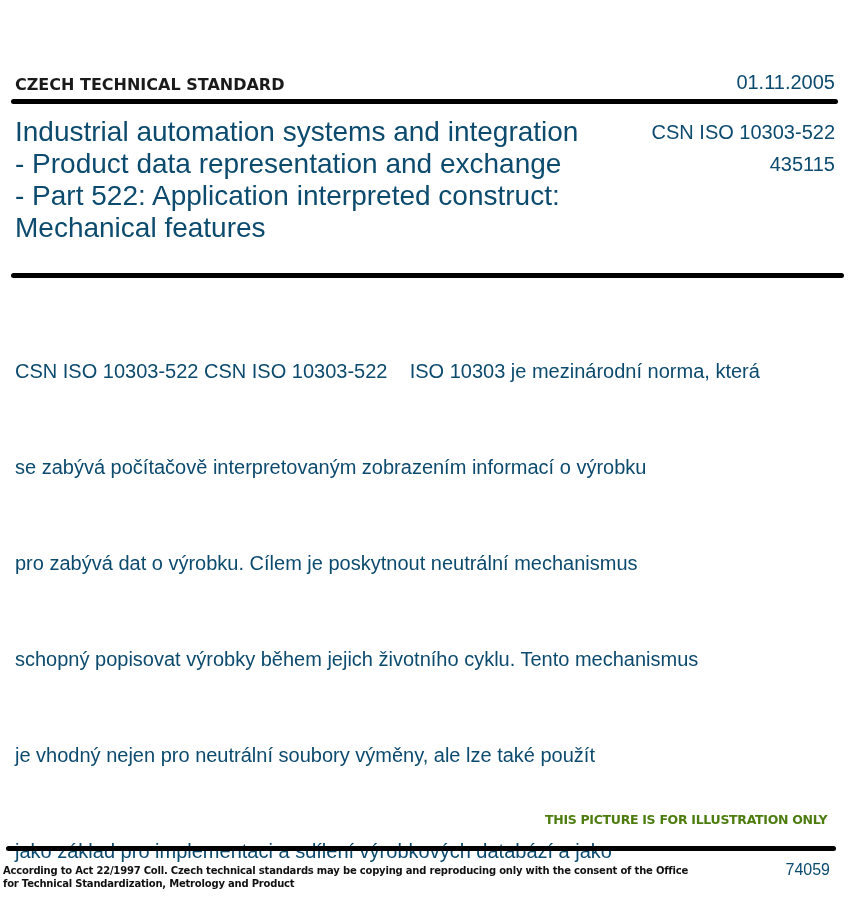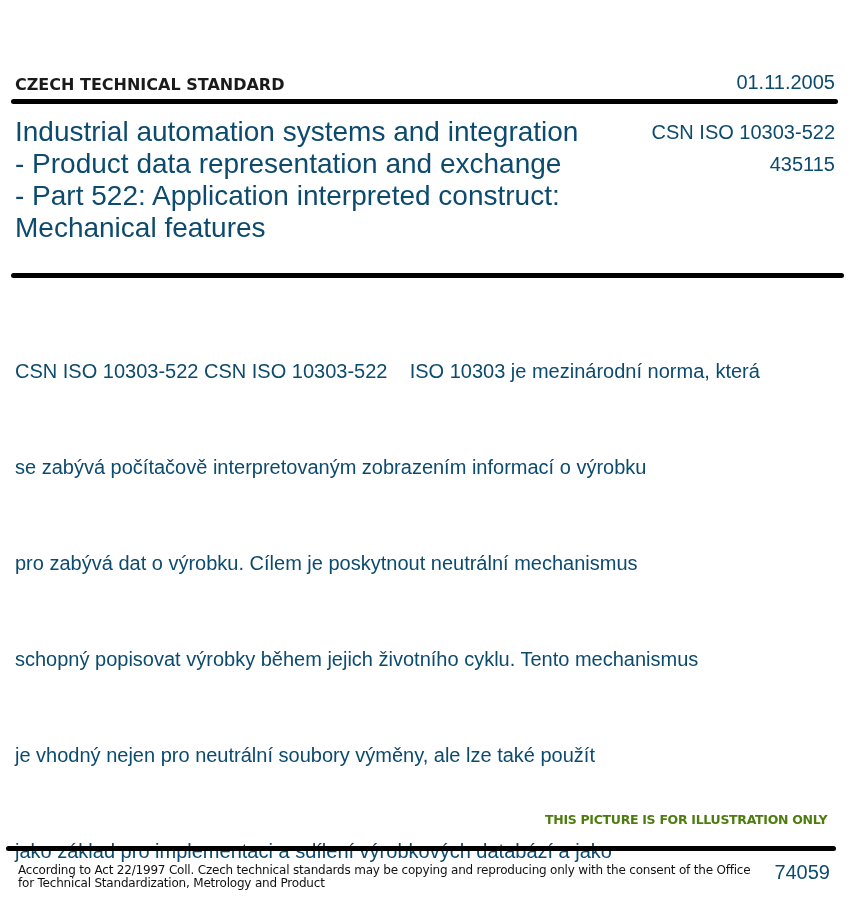--- a/index.html
+++ b/index.html
@@ -59,32 +59,33 @@
       left: 501px;
       top: 812px;
       font-family: "DejaVu Sans", sans-serif;
       font-weight: bold;
       font-size: 12.5px;
       color: #4d7c0f;
       letter-spacing: -0.3px;
       margin-left: 44px;
     }
     .legal {
-      left: 18px;
+      left: 3px;
       top: 864px;
       font-family: "DejaVu Sans", sans-serif;
-      font-size: 12px;
+      font-size: 10px;
       line-height: 13px;
       color: #111111;
       letter-spacing: -0.2px;
+      font-weight: bold;
     }
     .page-num {
       right: 35px;
       top: 861px;
-      font-size: 20px;
+      font-size: 16px;
     }
   </style>
 </head>
 <body>
 
 <div class="abs header-label">CZECH TECHNICAL STANDARD</div>
 <div class="abs date blue">01.11.2005</div>
 <div class="rule" style="left:11px; top:99px; width:827px; height:5px;"></div>
 
 <div class="abs title-block blue">

